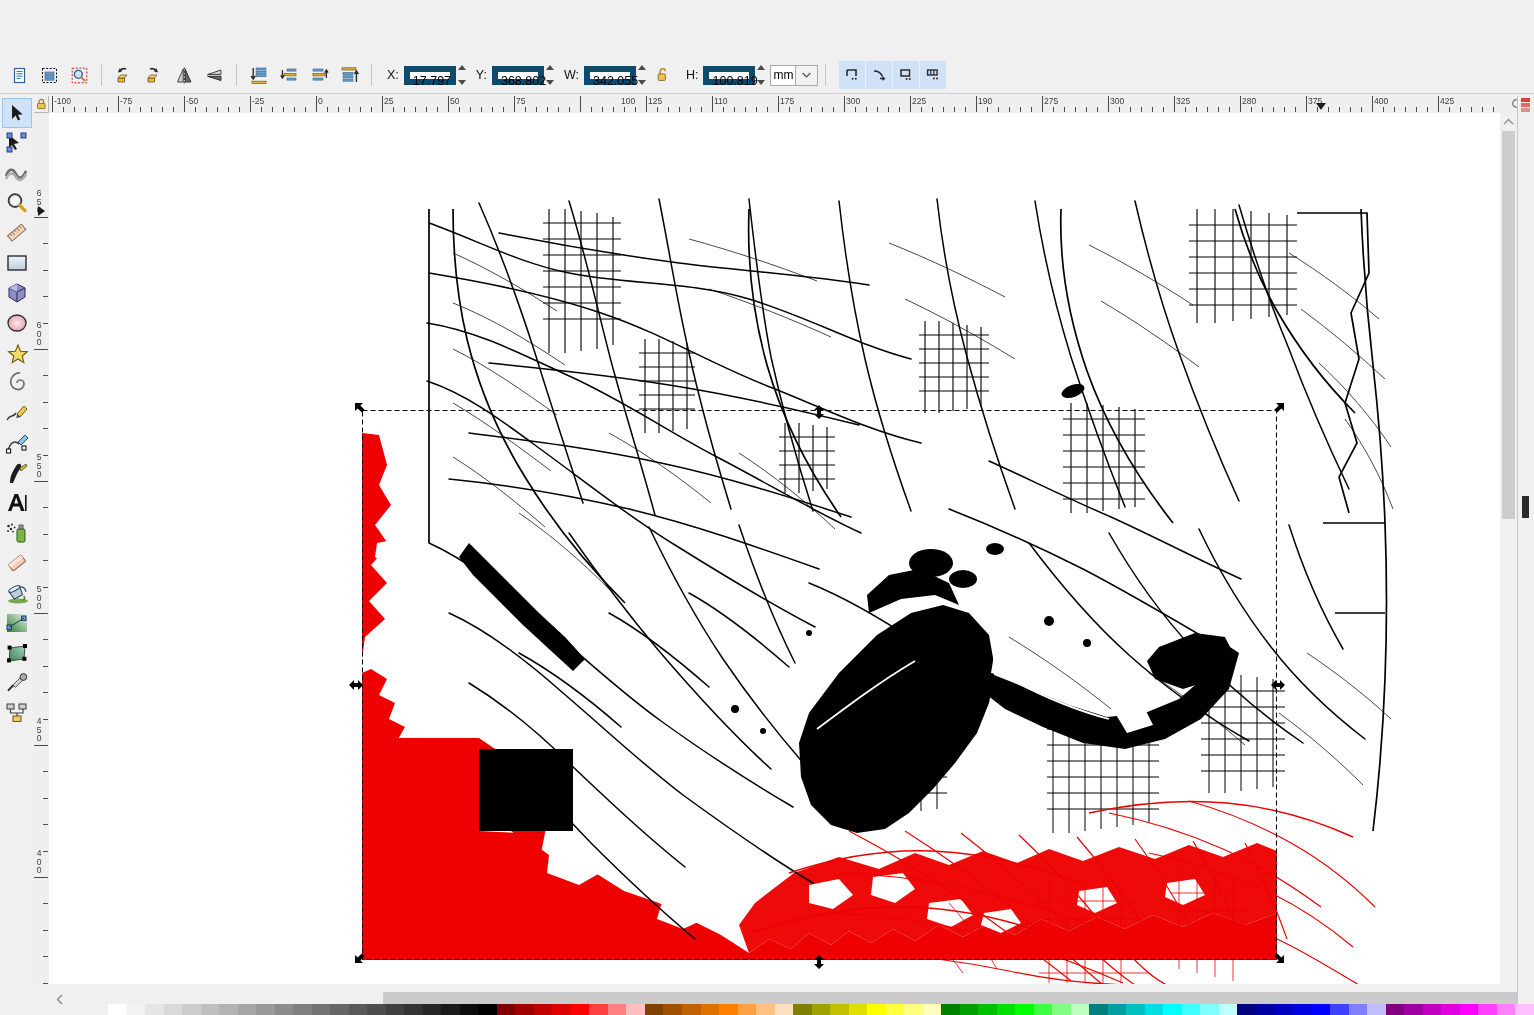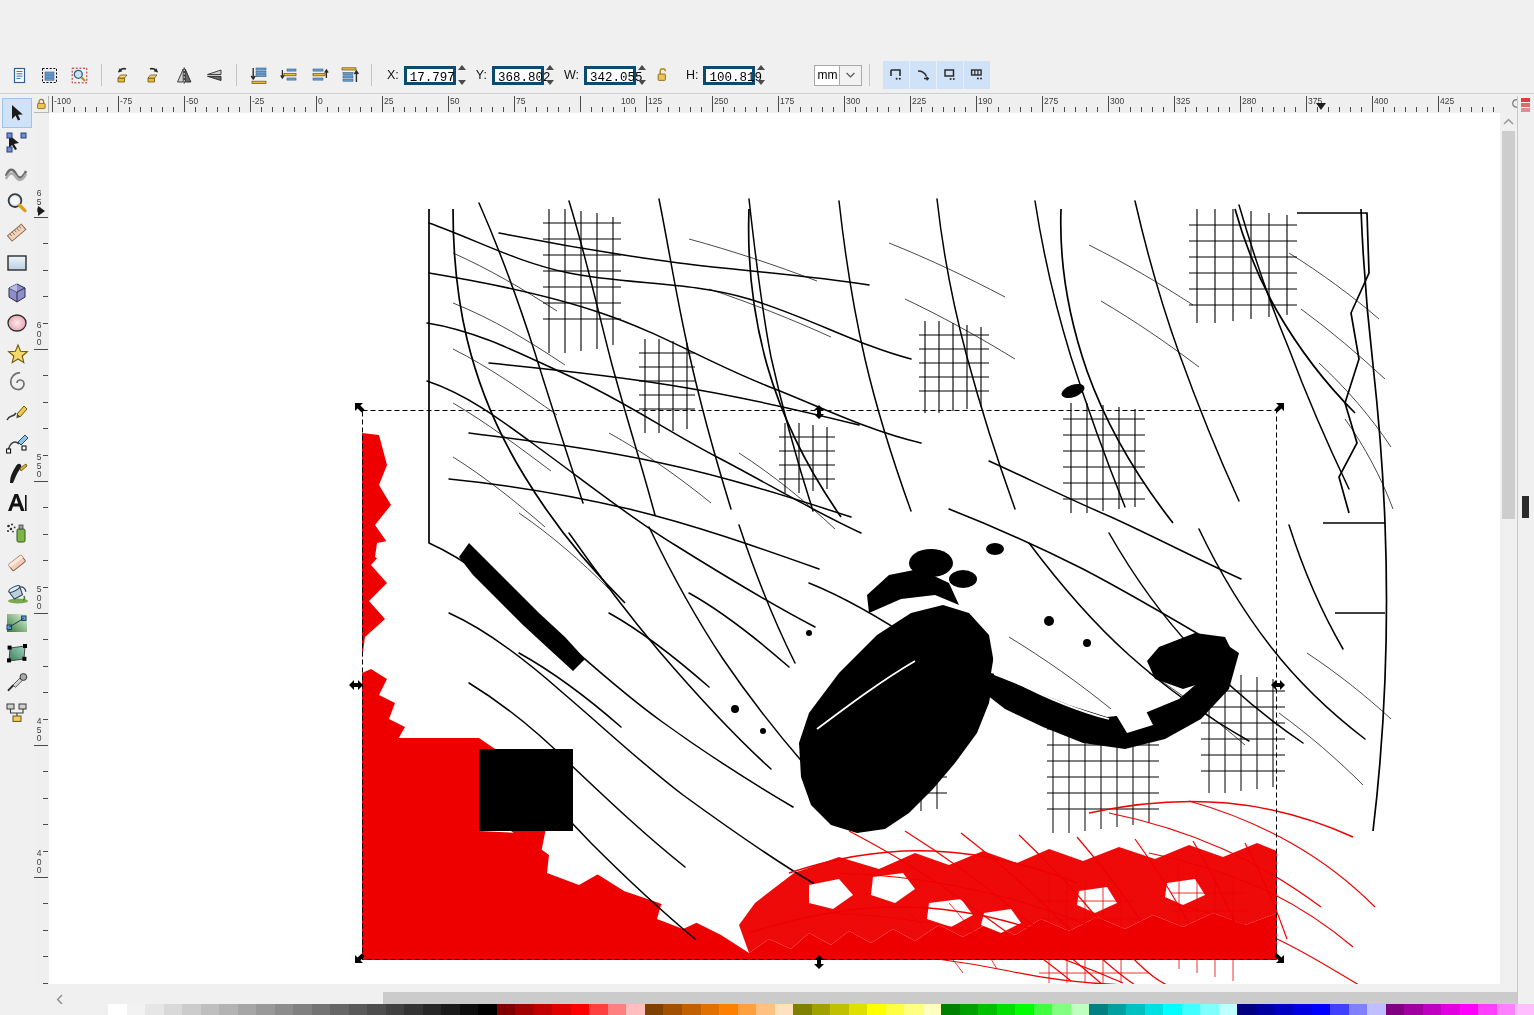--- a/index.html
+++ b/index.html
@@ -39,22 +39,22 @@
   }
   .tbtn{
     width:26px;height:26px;margin:0 1px;display:flex;align-items:center;justify-content:center;
     border:1px solid transparent;border-radius:2px;cursor:default;flex:none;
   }
   .tsep{width:1px;height:22px;background:#c4c4c4;margin:0 7px;flex:none;}
 
   .fieldgrp{display:flex;align-items:center;margin-left:2px;flex:none;}
   .flabel{font-size:12.5px;color:#111;margin-right:5px;margin-left:6px;}
   .finput{
-    width:52px;height:19px;border:3px solid #0c4a6e;background:#fff;
-    font-size:12.5px;font-family:Liberation Mono, monospace;color:#000;
+    width:52px;height:19px;border:6px solid #0c4a6e;background:#fff;
+    font-size:12.5px;font-family:Liberation Sans, sans-serif;color:#000;
     text-align:left;padding:0 3px;box-sizing:border-box;line-height:19px;
   }
   .spin{
     width:11px;height:20px;display:flex;flex-direction:column;
     justify-content:space-between;margin-left:1px;flex:none;
   }
   .spin i{
     display:block;width:0;height:0;border-left:4px solid transparent;
     border-right:4px solid transparent;margin-left:1px;
   }
@@ -293,21 +293,21 @@
 
     <div class="fieldgrp">
       <span class="flabel">H:</span>
       <div class="finput">100.819</div>
       <div class="spin">
           <i class="up"></i>
           <i class="dn"></i>
         </div>
     </div>
 
-    <div style="display:flex;align-items:center;margin-left:44px;">
+    <div style="display:flex;align-items:center;">
       <div class="unitsel">mm</div>
       <div class="unitdrop">
         <svg width="9" height="6" viewBox="0 0 9 6">
             <path d="M0.6 1 L4.5 5 L8.4 1" fill="none" stroke="#555" stroke-width="1.2"></path>
           </svg>
       </div>
     </div>
 
     <div class="tsep"></div>
 
@@ -643,21 +643,21 @@
       <div class="rtick" style="left: 590px; top: 11px; width: 1px; height: 5px;"></div>
       <div class="rtick" style="left: 601px; top: 11px; width: 1px; height: 5px;"></div>
       <div class="rtick" style="left: 612px; top: 0px; width: 1px; height: 16px;"></div>
       <div class="rlabel" style="left: 614px; top: 1px;">125</div>
       <div class="rtick" style="left: 623px; top: 11px; width: 1px; height: 5px;"></div>
       <div class="rtick" style="left: 634px; top: 11px; width: 1px; height: 5px;"></div>
       <div class="rtick" style="left: 645px; top: 11px; width: 1px; height: 5px;"></div>
       <div class="rtick" style="left: 656px; top: 11px; width: 1px; height: 5px;"></div>
       <div class="rtick" style="left: 667px; top: 11px; width: 1px; height: 5px;"></div>
       <div class="rtick" style="left: 678px; top: 0px; width: 1px; height: 16px;"></div>
-      <div class="rlabel" style="left: 680px; top: 1px;">250</div>
+      <div class="rlabel" style="left: 680px; top: 1px;">110</div>
       <div class="rtick" style="left: 689px; top: 11px; width: 1px; height: 5px;"></div>
       <div class="rtick" style="left: 700px; top: 11px; width: 1px; height: 5px;"></div>
       <div class="rtick" style="left: 711px; top: 11px; width: 1px; height: 5px;"></div>
       <div class="rtick" style="left: 722px; top: 11px; width: 1px; height: 5px;"></div>
       <div class="rtick" style="left: 733px; top: 11px; width: 1px; height: 5px;"></div>
       <div class="rtick" style="left: 744px; top: 0px; width: 1px; height: 16px;"></div>
       <div class="rlabel" style="left: 746px; top: 1px;">175</div>
       <div class="rtick" style="left: 755px; top: 11px; width: 1px; height: 5px;"></div>
       <div class="rtick" style="left: 766px; top: 11px; width: 1px; height: 5px;"></div>
       <div class="rtick" style="left: 777px; top: 11px; width: 1px; height: 5px;"></div>

